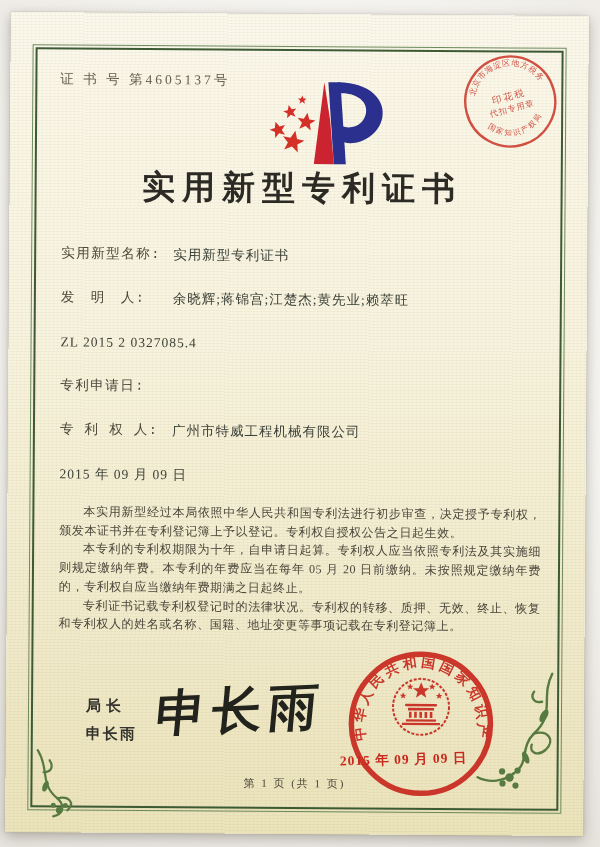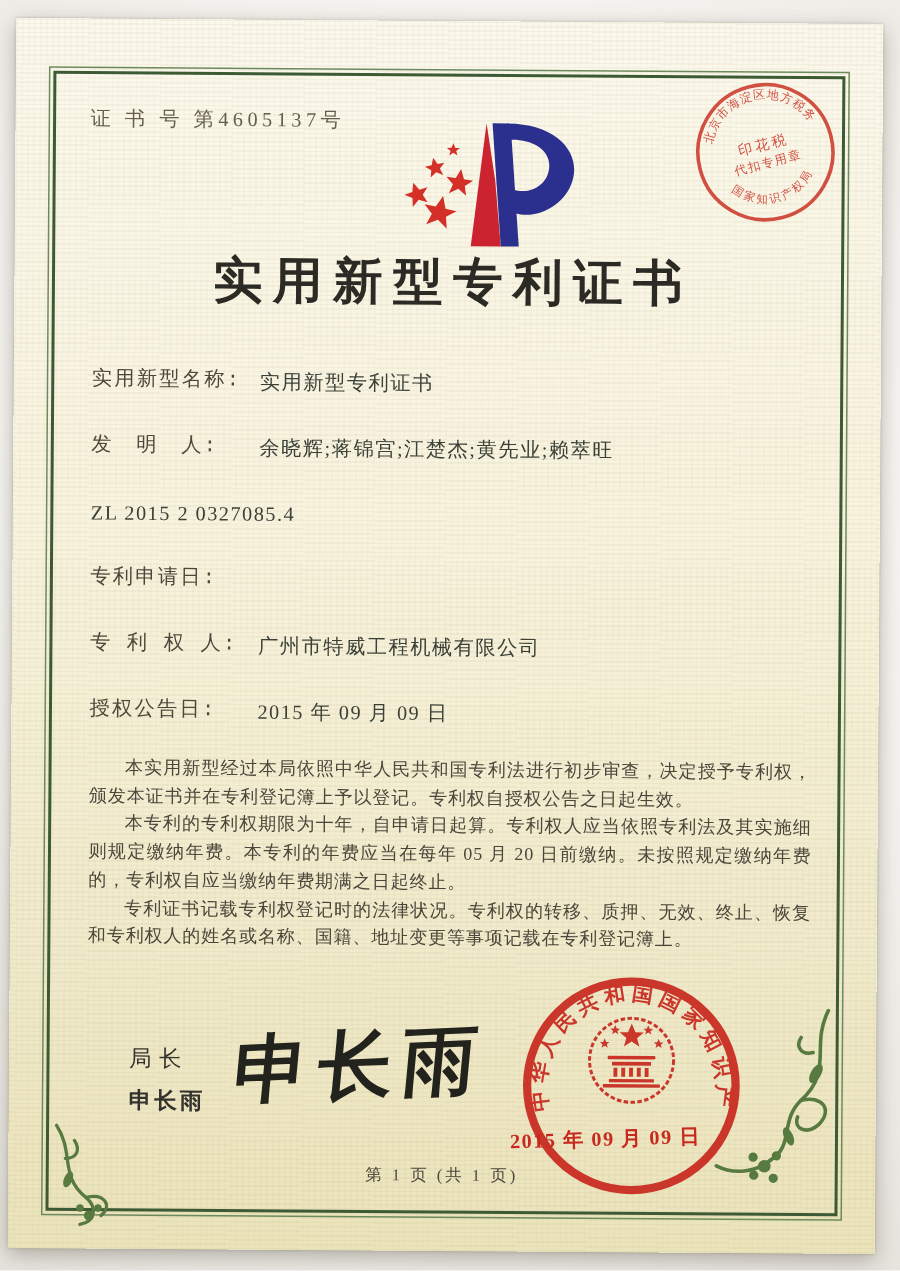--- a/index.html
+++ b/index.html
@@ -42,21 +42,21 @@
   }
   .field-row{display:flex;font-size:13.5px;line-height:19px;}
   .field-label{width:112px;color:#4c473a;letter-spacing:1.5px;flex:none;font-family:Liberation Mono, monospace;}
   .field-value{color:#3c4138;letter-spacing:1px;}
   .body-text{
     position:absolute;left:52px;top:490px;width:482px;
     font-size:12px;line-height:1.56;color:#4a463a;text-align:justify;letter-spacing:.6px;
   }
   .body-text p{margin:0;text-indent:2em;}
   .signer{position:absolute;left:80px;top:684px;color:#33322c;}
-  .signer-title{font-size:15px;letter-spacing:5px;font-weight:400;}
+  .signer-title{font-size:15px;letter-spacing:5px;font-weight:700;}
   .signer-name{font-size:15px;letter-spacing:2px;font-weight:600;margin-top:9px;}
   .signature-script{
     position:absolute;left:150px;top:662px;width:230px;
     font-size:50px;font-weight:bold;color:#23231d;letter-spacing:6px;
     transform:rotate(-3deg) skewX(-8deg);white-space:nowrap;
   }
   .tax-stamp{position:absolute;left:450px;top:36px;transform:rotate(-15deg);opacity:.88;}
   .big-seal{position:absolute;left:340px;top:634px;opacity:.92;}
   .seal-date{
     position:absolute;left:298px;top:736px;width:200px;text-align:center;
@@ -125,21 +125,20 @@
       <span class="field-value">ZL 2015 2 0327085.4</span>
     </div>
     <div class="field-row">
       <span class="field-label">专利申请日:</span>
     </div>
     <div class="field-row">
       <span class="field-label">专 利 权 人:</span>
       <span class="field-value">广州市特威工程机械有限公司</span>
     </div>
     <div class="field-row">
-      <span class="field-label">授权公告日:</span>
       <span class="field-value">2015 年 09 月 09 日</span>
     </div>
   </div>
 
   <div class="body-text">
     <p>本实用新型经过本局依照中华人民共和国专利法进行初步审查，决定授予专利权，颁发本证书并在专利登记簿上予以登记。专利权自授权公告之日起生效。</p>
     <p>本专利的专利权期限为十年，自申请日起算。专利权人应当依照专利法及其实施细则规定缴纳年费。本专利的年费应当在每年 05 月 20 日前缴纳。未按照规定缴纳年费的，专利权自应当缴纳年费期满之日起终止。</p>
     <p>专利证书记载专利权登记时的法律状况。专利权的转移、质押、无效、终止、恢复和专利权人的姓名或名称、国籍、地址变更等事项记载在专利登记簿上。</p>
   </div>
 

